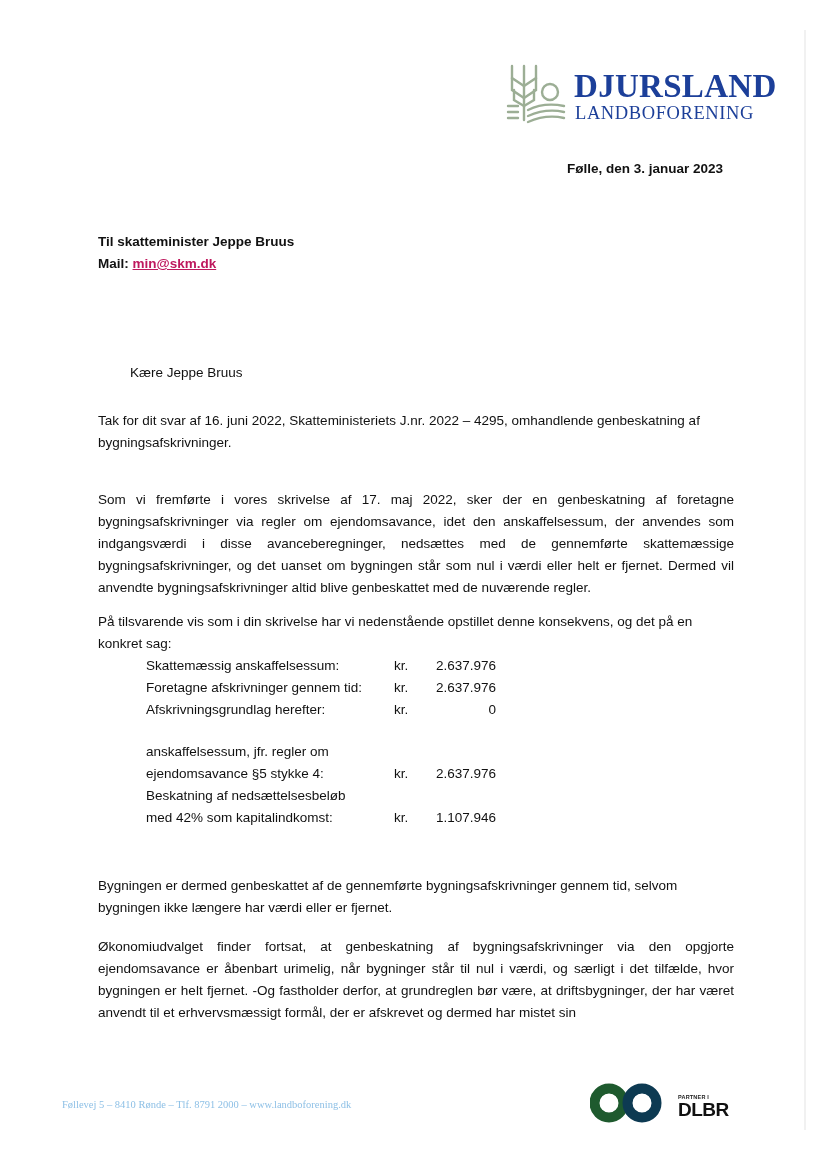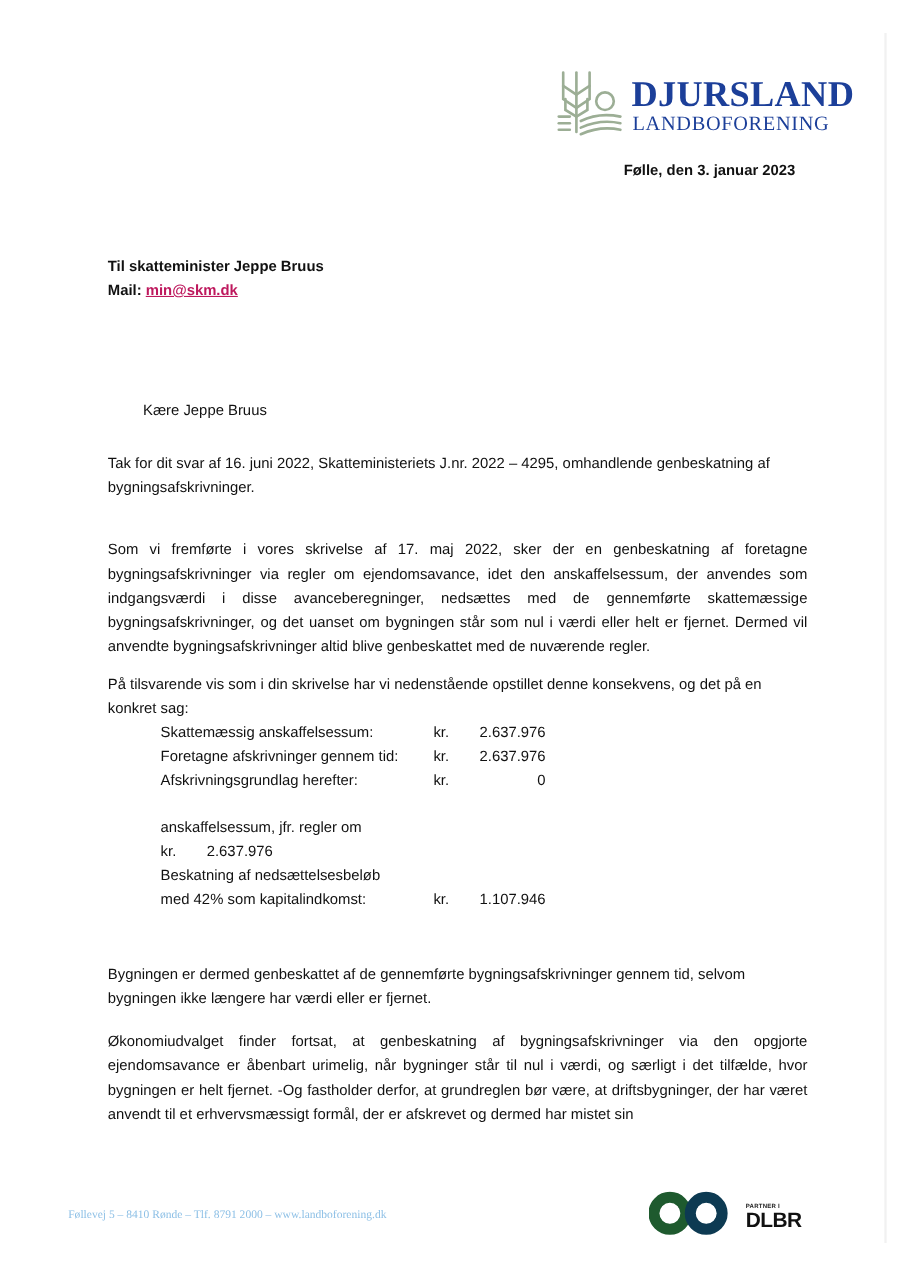--- a/index.html
+++ b/index.html
@@ -9,39 +9,39 @@
   .scanline { position: absolute; left: 804px; top: 30px; width: 2px; height: 1100px; background: #f1f1f1; }
 
   
   .logo { left: 506px; top: 62px; width: 290px; height: 66px; }
   .logo-mark { position: absolute; left: 0; top: 0; width: 60px; height: 64px; }
   .logo-title { position: absolute; left: 68px; top: 8px; font-family: "Liberation Serif", serif;
                 font-weight: bold; color: #1c3f99; font-size: 33px; letter-spacing: 0.3px; line-height: 1; }
   .logo-sub { position: absolute; left: 69px; top: 42px; font-family: "Liberation Serif", serif;
               font-weight: normal; color: #1c3f99; font-size: 18.5px; letter-spacing: 0.6px; line-height: 1; }
 
-  .date { left: 567px; top: 147px; font-weight: bold; font-size: 13.5px; }
+  .date { left: 567px; top: 161px; font-weight: bold; font-size: 13.5px; }
 
   .recipient { left: 98px; top: 231px; font-weight: bold; font-size: 13.5px; line-height: 22px; }
   .recipient a { color: #be185d; text-decoration: underline; }
 
   .text { font-size: 13.5px; line-height: 22px; }
   .para { left: 98px; width: 636px; }
   .justify { text-align: justify; text-align-last: left; }
 
   .greeting { top: 362px; margin-left: 32px; }
   .p1 { top: 410px; }
   .p2 { top: 489px; }
   .p3 { top: 611px; }
   .p4 { top: 875px; }
   .p5 { top: 936px; }
 
   
   .calc { left: 146px; width: 350px; font-size: 13.5px; line-height: 22px; }
-  .calc-row { display: flex; }
+  .calc-row { display: flex; justify-content: space-between; }
   .calc-label { width: 248px; white-space: nowrap; }
   .calc-unit { width: 36px; }
   .calc-val { width: 66px; text-align: right; }
   .calc1 { top: 655px; }
   .calc2 { top: 741px; }
 
   
   .footer-addr { left: 62px; top: 1099px; font-family: "Liberation Serif", serif; font-size: 10.5px; color: #8ec0e6; }
   .lf-logo { left: 590px; top: 1083px; width: 72px; height: 40px; }
   .dlbr { left: 678px; top: 1094px; }
@@ -112,20 +112,21 @@
   <div class="calc-row">
     <span class="calc-unit"></span>
     <span class="calc-val"></span>
   </div>
   <div class="calc-row">
     <span class="calc-label">anskaffelsessum, jfr. regler om</span>
     <span class="calc-unit"></span>
     <span class="calc-val"></span>
   </div>
   <div class="calc-row">
+    <span class="calc-label">ejendomsavance §5 stykke 4:</span>
     <span class="calc-unit">kr.</span>
     <span class="calc-val">2.637.976</span>
   </div>
   <div class="calc-row">
     <span class="calc-label">Beskatning af nedsættelsesbeløb</span>
     <span class="calc-unit"></span>
     <span class="calc-val"></span>
   </div>
   <div class="calc-row">
     <span class="calc-label">med 42% som kapitalindkomst:</span>

